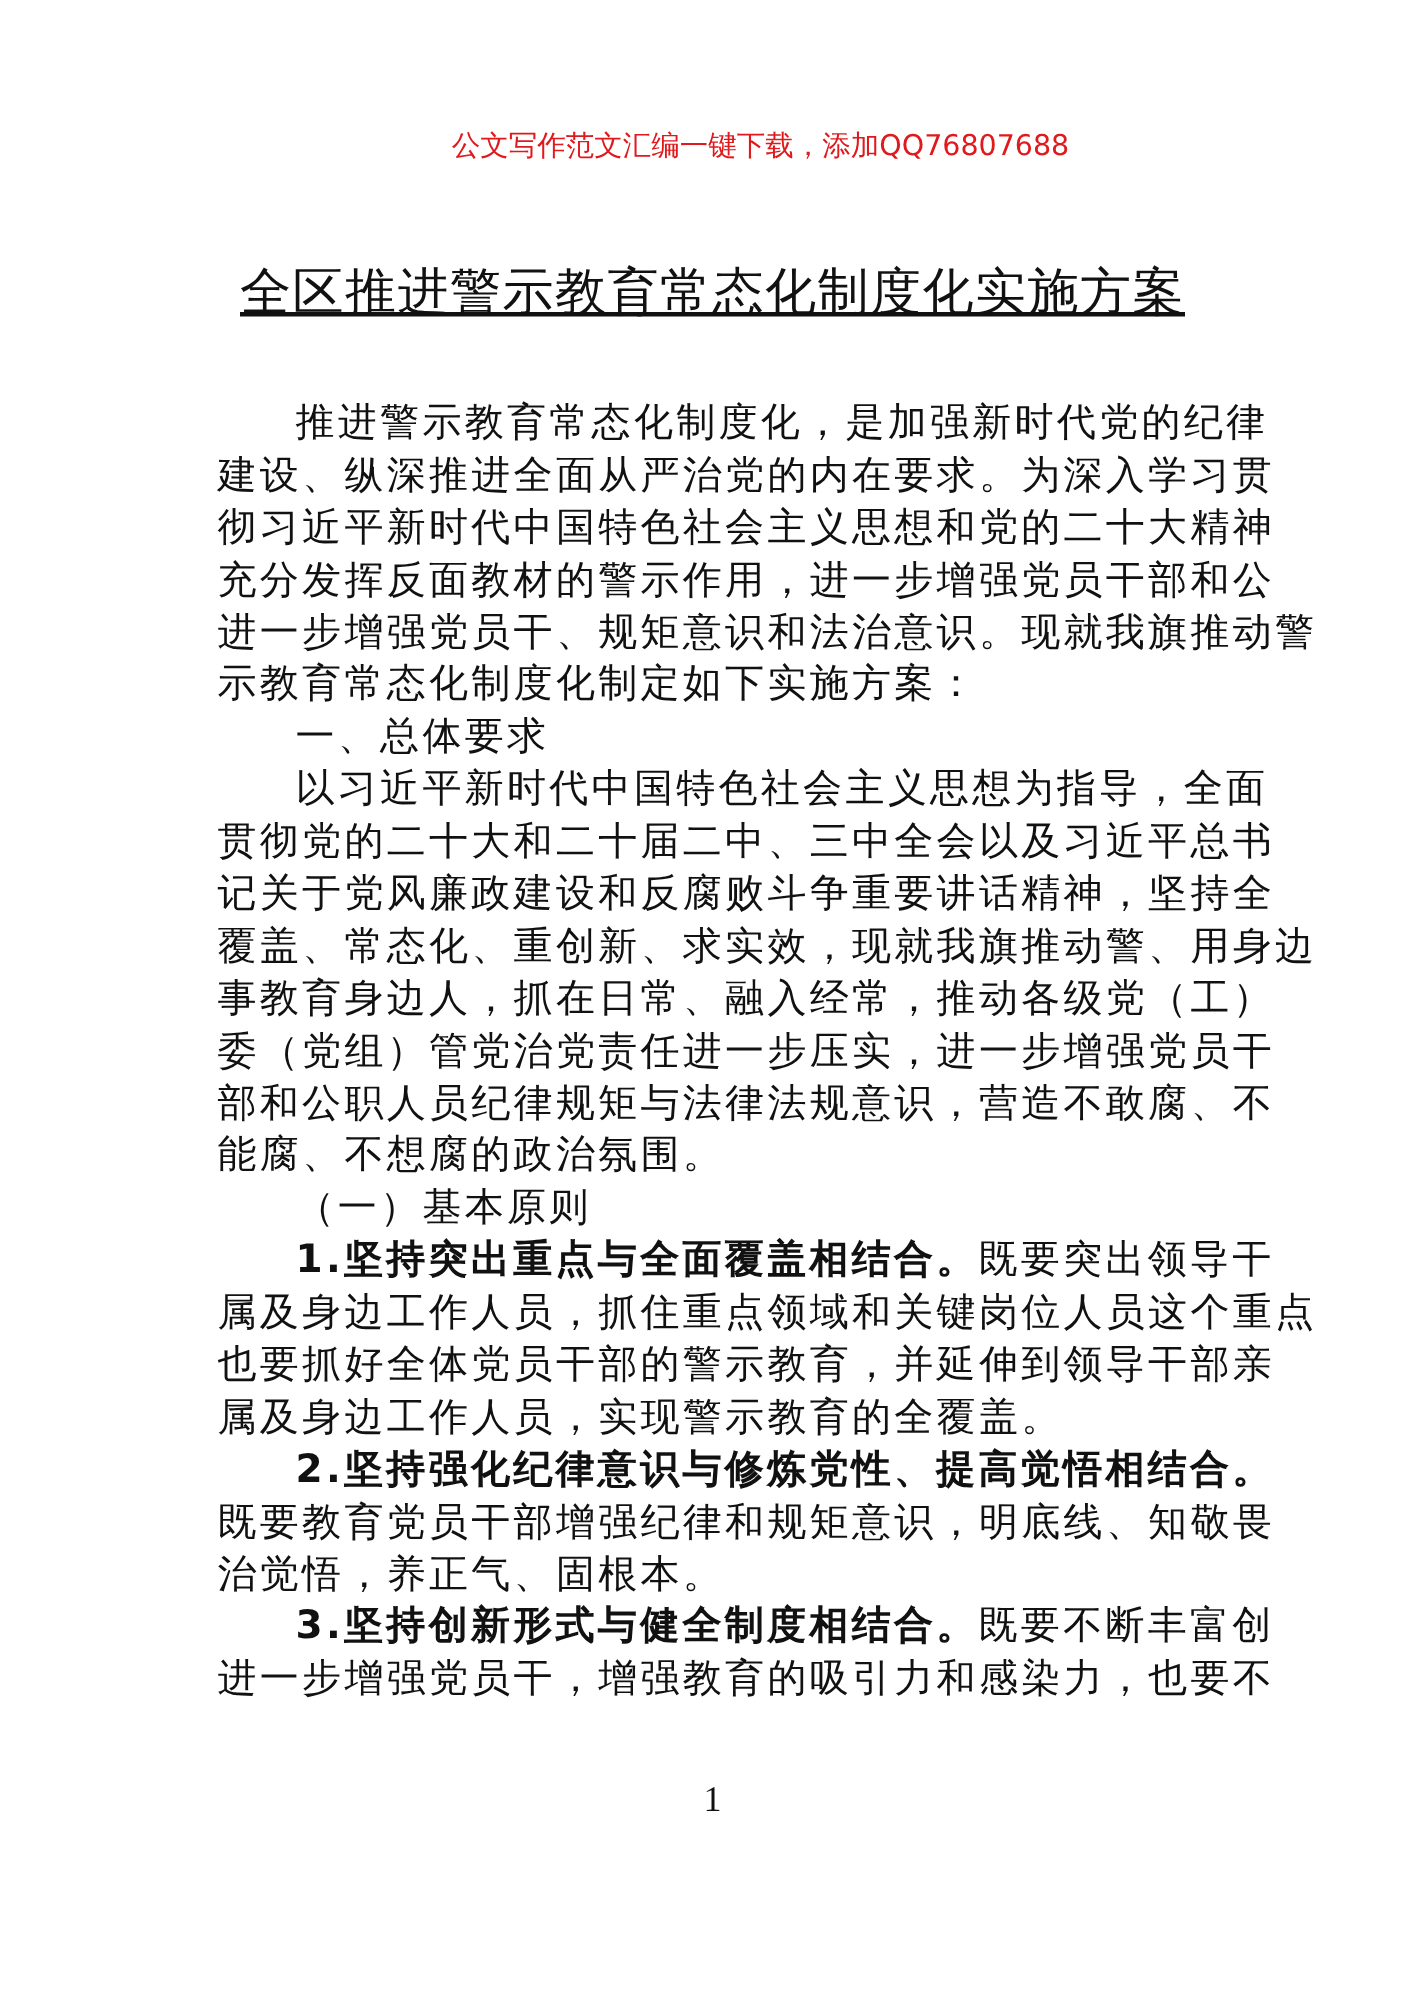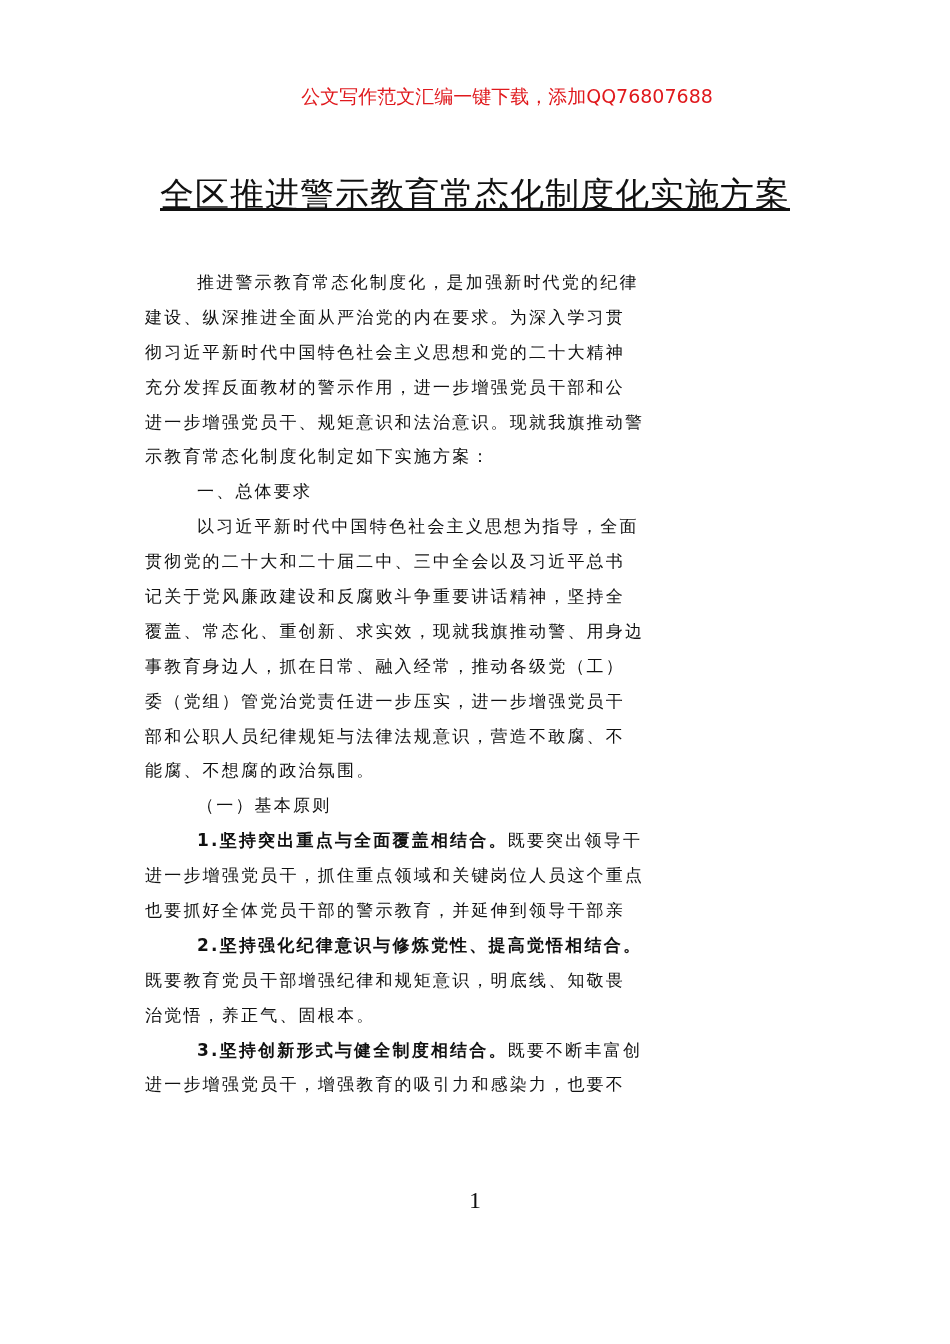--- a/index.html
+++ b/index.html
@@ -4,21 +4,21 @@
   <style>
     html, body { margin: 0; padding: 0; background: #ffffff; }
     body { width: 950px; height: 1344px; position: relative; overflow: hidden;
            font-family: "DejaVu Sans", "Liberation Sans", sans-serif; color: #111111; }
     .page { position: absolute; left: 0; top: 0; width: 950px; height: 1344px; background: #ffffff; }
     .watermark { position: absolute; top: 84px; left: 0; width: 950px; text-align: center;
                  font-size: 19px; color: #e0191d; letter-spacing: 0px; margin-left: 32px; }
     .title { position: absolute; top: 172px; left: 0; width: 950px; text-align: center;
              font-size: 34px; color: #111111; letter-spacing: 1px; text-decoration: underline; }
     .body { position: absolute; top: 265px; left: 145px; width: 665px; }
-    .line { height: 34.9px; line-height: 34.9px; font-size: 17px; white-space: nowrap;
+    .line { height: 34.9px; line-height: 34.9px; font-size: 26px; white-space: nowrap;
             letter-spacing: 2.2px; }
     .indent { padding-left: 52px; }
     .bold { font-weight: bold; }
     .pagenum { position: absolute; top: 1187px; left: 0; width: 950px; text-align: center;
                font-family: "Liberation Serif", "DejaVu Serif", serif; font-size: 24px; color: #111111; }
   </style>
 </head>
 <body>
 
 <div class="page">
@@ -36,22 +36,23 @@
     <div class="line indent"><span>以习近平新时代中国特色社会主义思想为指导，全面</span></div>
     <div class="line"><span>贯彻党的二十大和二十届二中、三中全会以及习近平总书</span></div>
     <div class="line"><span>记关于党风廉政建设和反腐败斗争重要讲话精神，坚持全</span></div>
     <div class="line"><span>覆盖、常态化、重创新、求实效，现就我旗推动警、用身边</span></div>
     <div class="line"><span>事教育身边人，抓在日常、融入经常，推动各级党（工）</span></div>
     <div class="line"><span>委（党组）管党治党责任进一步压实，进一步增强党员干</span></div>
     <div class="line"><span>部和公职人员纪律规矩与法律法规意识，营造不敢腐、不</span></div>
     <div class="line"><span>能腐、不想腐的政治氛围。</span></div>
     <div class="line indent"><span>（一）基本原则</span></div>
     <div class="line indent"><span class="bold">1.坚持突出重点与全面覆盖相结合。</span><span>既要突出领导干</span></div>
-    <div class="line"><span>进一步增强党员干，抓住重点领域和关键岗位人员这个重点</span></div>
+    <div class="line"><span>属及身边工作人员，抓住重点领域和关键岗位人员这个重点</span></div>
     <div class="line"><span>也要抓好全体党员干部的警示教育，并延伸到领导干部亲</span></div>
+    <div class="line"><span>属及身边工作人员，实现警示教育的全覆盖。</span></div>
     <div class="line indent"><span class="bold">2.坚持强化纪律意识与修炼党性、提高觉悟相结合。</span><span></span></div>
     <div class="line"><span>既要教育党员干部增强纪律和规矩意识，明底线、知敬畏</span></div>
     <div class="line"><span>治觉悟，养正气、固根本。</span></div>
     <div class="line indent"><span class="bold">3.坚持创新形式与健全制度相结合。</span><span>既要不断丰富创</span></div>
     <div class="line"><span>进一步增强党员干，增强教育的吸引力和感染力，也要不</span></div>
   </div>
 
   <div class="pagenum">1</div>
 </div>
 

